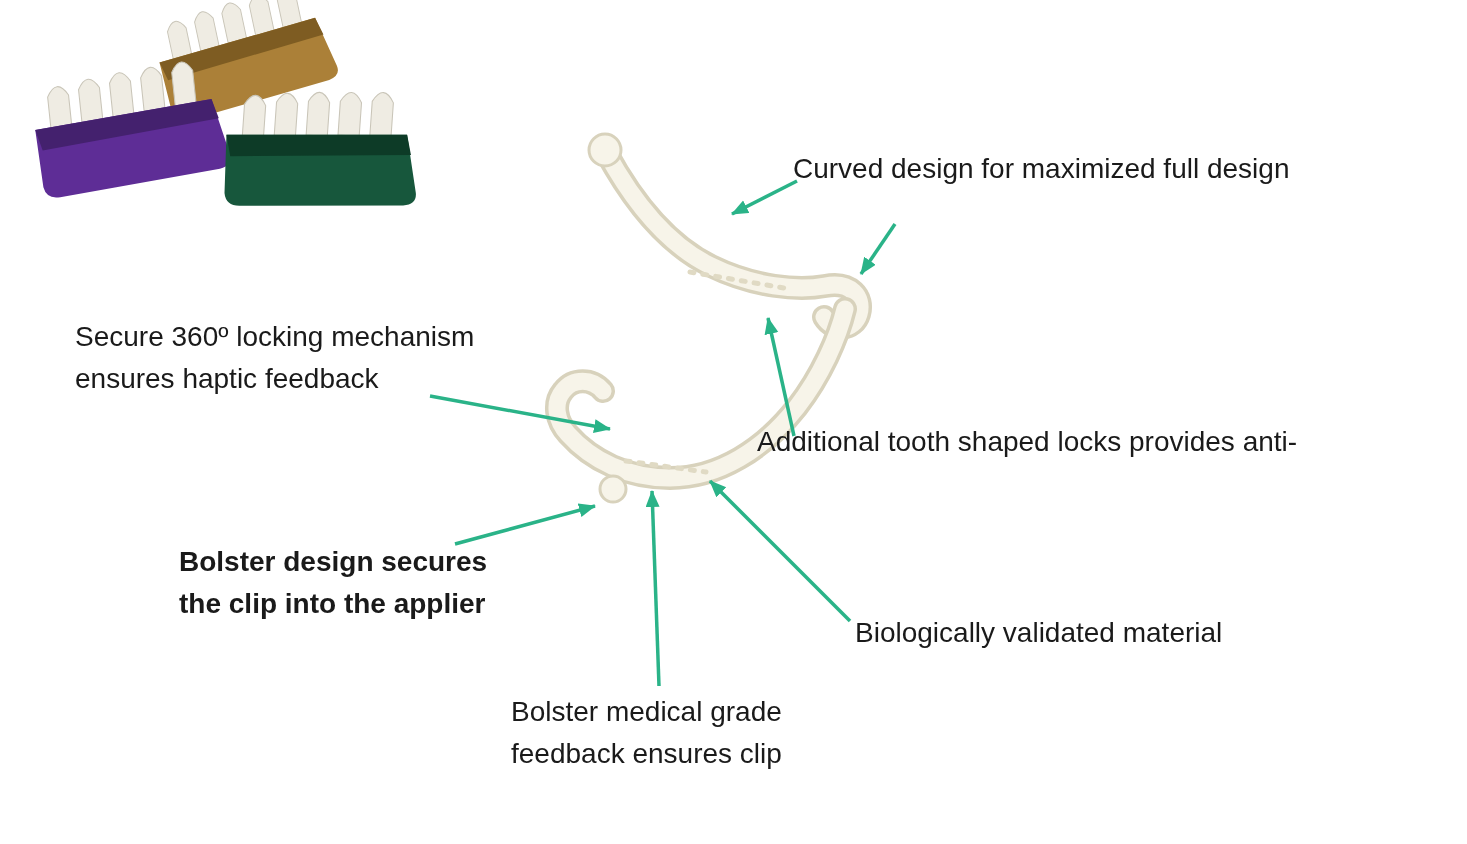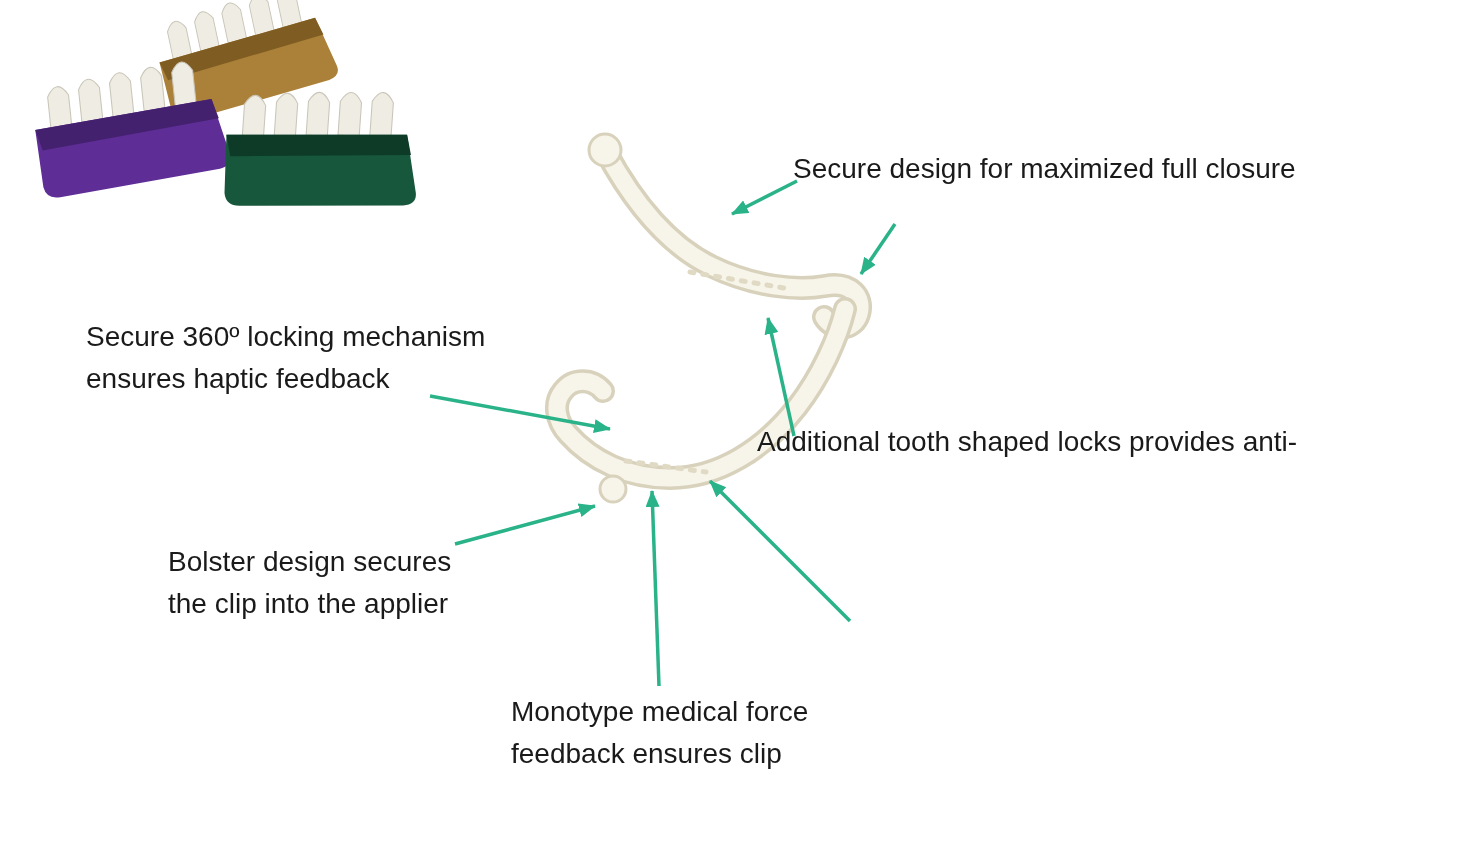--- a/index.html
+++ b/index.html
@@ -15,23 +15,23 @@
   }
   svg.overlay { position:absolute; left:0; top:0; display:block; }
   .annotation {
     position:absolute;
     font-size:28px;
     line-height:42px;
     color:#1a1a1a;
     white-space:nowrap;
   }
   .an-curved  { left:793px; top:148px; }
-  .an-locking { left:86px;  top:316px; }
+  .an-locking { left:75px;  top:316px; }
   .an-tooth   { left:757px; top:421px; }
-  .an-bolster { left:168px; top:541px; }
+  .an-bolster { left:179px; top:541px;font-weight:bold; }
   .an-bio     { left:855px; top:612px; }
   .an-mono    { left:511px; top:691px; }
 </style>
 </head>
 <body>
 
 <div class="canvas">
 
   <svg class="overlay" width="1467" height="844" viewBox="0 0 1467 844">
     <defs>
@@ -82,36 +82,39 @@
       <line x1="895" y1="224" x2="861" y2="274" stroke="#2ab388"></line>
       <line x1="430" y1="396" x2="610" y2="429" stroke="#2ab388"></line>
       <line x1="794" y1="436" x2="768" y2="318" stroke="#2ab388"></line>
       <line x1="455" y1="544" x2="595" y2="506" stroke="#2ab388"></line>
       <line x1="850" y1="621" x2="710" y2="481" stroke="#2ab388"></line>
       <line x1="659" y1="686" x2="652" y2="491" stroke="#2ab388"></line>
     </g>
   </svg>
 
   <div class="annotation an-curved">
-    <div>Secure design for maximized full closure</div>
+    <div>Curved design for maximized full design</div>
   </div>
 
   <div class="annotation an-locking">
     <div>Secure 360º locking mechanism</div>
     <div>ensures haptic feedback</div>
   </div>
 
   <div class="annotation an-tooth">
     <div>Additional tooth shaped locks provides anti-</div>
   </div>
 
   <div class="annotation an-bolster">
     <div>Bolster design secures</div>
     <div>the clip into the applier</div>
   </div>
 
+  <div class="annotation an-bio">
+    <div>Biologically validated material</div>
+  </div>
 
   <div class="annotation an-mono">
-    <div>Monotype medical force</div>
+    <div>Bolster medical grade</div>
     <div>feedback ensures clip</div>
   </div>
 
 </div>
 
 </body></html>

